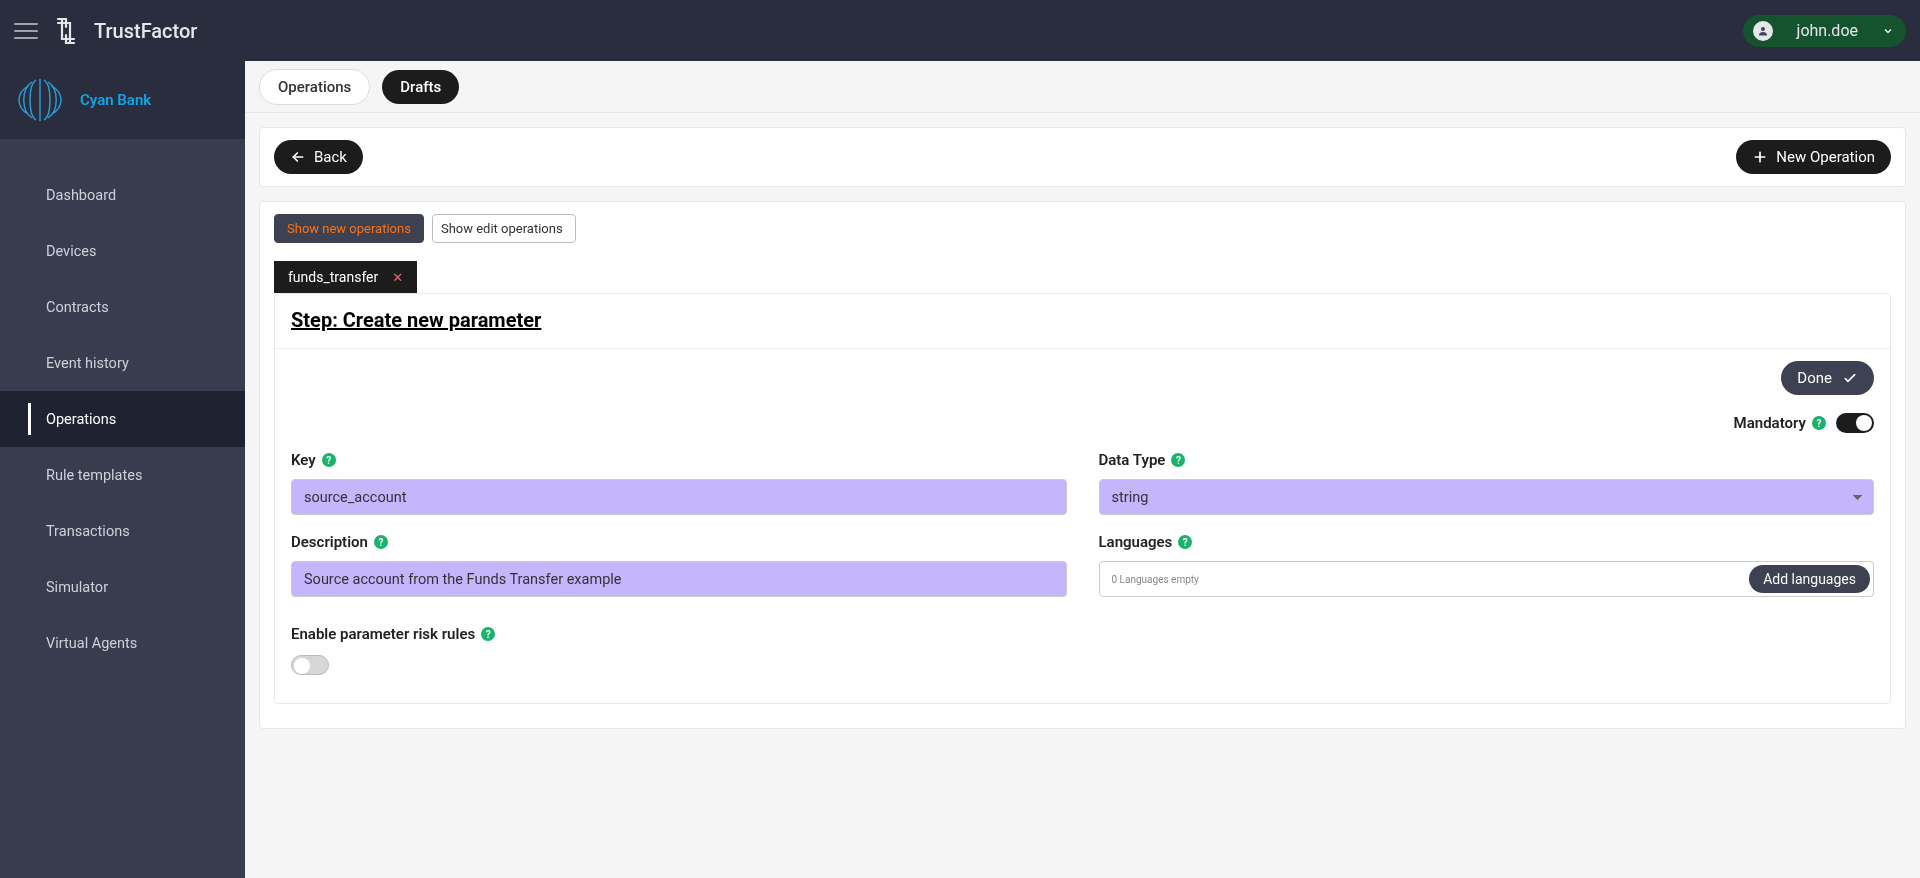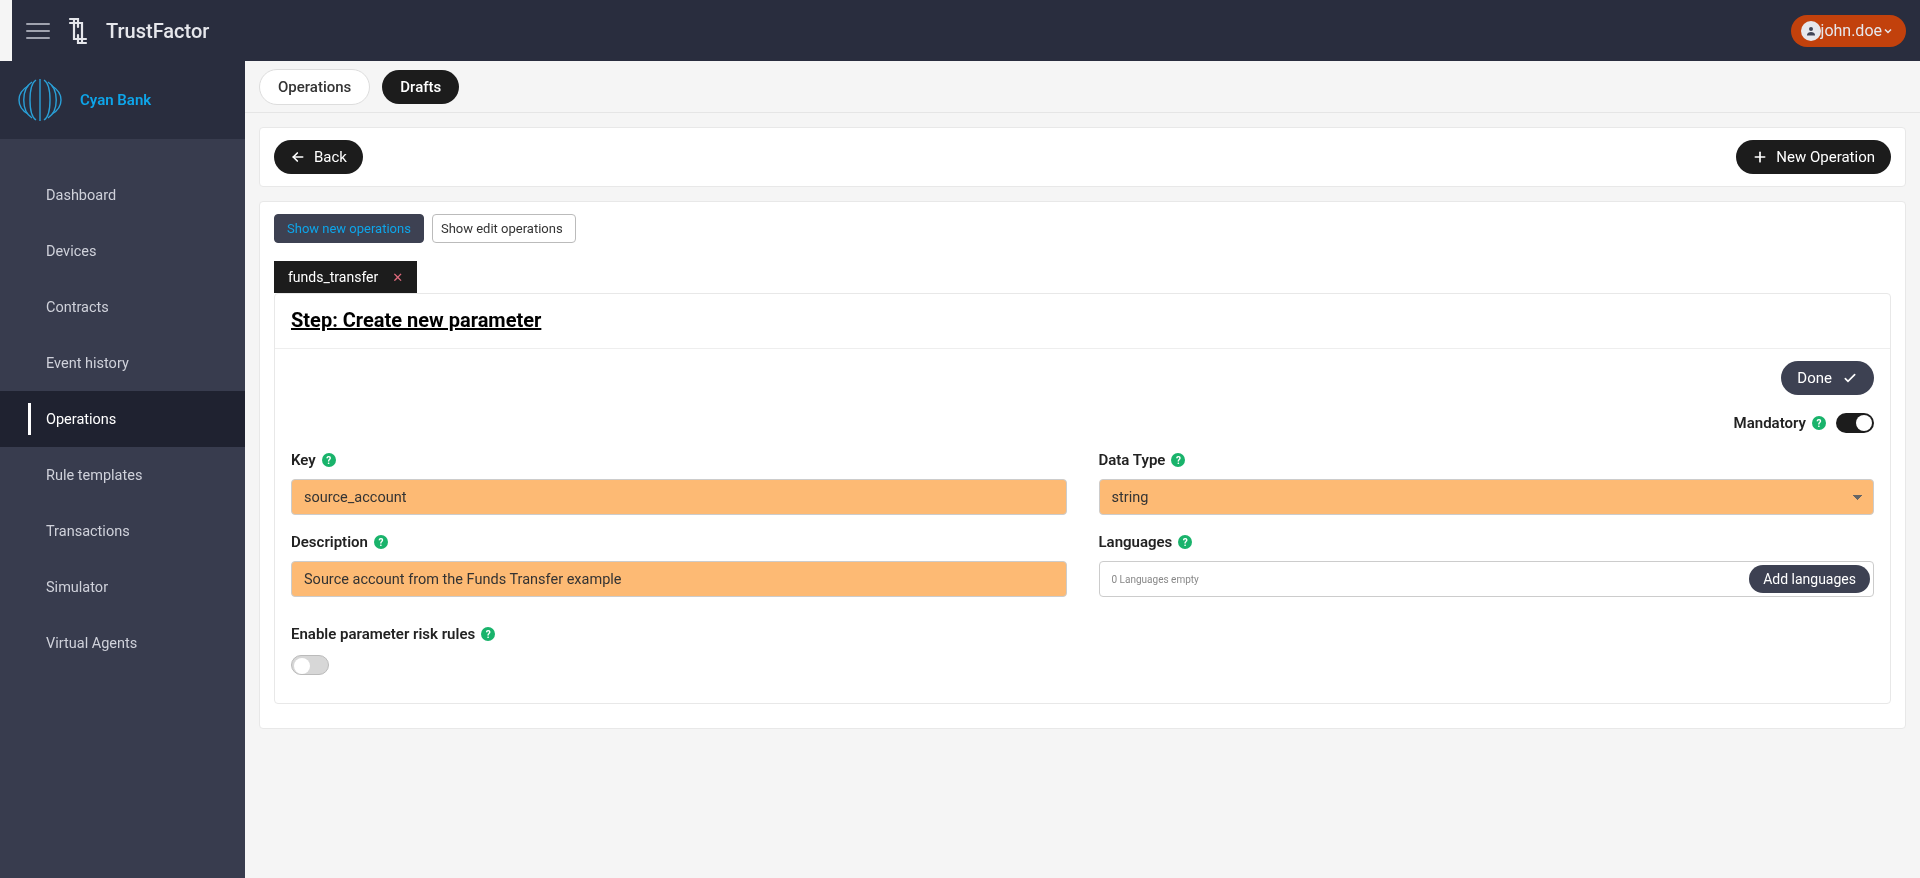--- a/index.html
+++ b/index.html
@@ -1,25 +1,25 @@
 <!DOCTYPE html>
 <html><head>
 <meta charset="utf-8">
 <style>
   * { box-sizing: border-box; margin: 0; padding: 0; font-family: -apple-system, BlinkMacSystemFont, "Segoe UI", Roboto, "Helvetica Neue", Arial, sans-serif; }
   body { background: #f5f5f5; width: 1920px; height: 878px; overflow: hidden; }
 
   
-  .topbar { height: 61px; background: #292d3e; display: flex; align-items: center; padding: 0 14px; justify-content: space-between; margin-left: 12px; }
+  .topbar { height: 61px; background: #292d3e; display: flex; align-items: center; padding: 0 14px; justify-content: space-between; }
   .topbar-left { display: flex; align-items: center; gap: 10px; }
   .hamburger { width: 24px; height: 24px; display: flex; flex-direction: column; justify-content: center; gap: 5px; cursor: pointer; }
   .hamburger span { display: block; height: 2px; background: #a0a3af; border-radius: 2px; }
   .brand-logo { width: 36px; height: 36px; display: flex; align-items: center; justify-content: center; color:#e6e7ec; }
   .brand-name { color: #e6e7ec; font-size: 20px; font-weight: 500; }
-  .user-chip { background: #c2410c; color: #e6e7ec; border-radius: 999px; padding: 6px 12px 6px 10px; display: flex; align-items: center; gap: 0; cursor: pointer; }
+  .user-chip { background: #14532d; color: #e6e7ec; border-radius: 999px; padding: 6px 12px 6px 10px; display: flex; align-items: center; gap: 24px; cursor: pointer; }
   .user-chip .avatar { width: 20px; height: 20px; border-radius: 50%; background: #e6e7ec; color:#404456; display:flex; align-items:center; justify-content:center; }
   .user-chip .chev { width:12px; height:12px; display:flex; align-items:center; justify-content:center;}
 
   
   .shell { display: flex; height: calc(878px - 61px); }
   .sidebar { width: 245px; background: #383c4e; color: #cfd1da; display: flex; flex-direction: column; flex-shrink:0; }
   .tenant { background: #292d3e; height: 78px; display: flex; align-items: center; gap: 14px; padding: 0 14px; }
   .tenant-logo { width: 52px; height: 52px; border-radius: 50%; display:flex; align-items:center; justify-content:center; }
   .tenant-name { color: #0ea5e9; font-weight: 600; font-size: 15px; }
   .nav { padding-top: 28px; }
@@ -40,39 +40,39 @@
 
   .panel-header { display:flex; align-items:center; justify-content:space-between; padding: 12px 14px; }
   .btn { border-radius: 999px; padding: 8px 18px; font-size: 15px; display:inline-flex; align-items:center; gap:8px; cursor:pointer; border:none; }
   .btn.dark { background:#1c1c1c; color:#fff; }
   .btn.icon { padding: 8px 16px; }
   .icon-sm{width:16px;height:16px;display:inline-flex;align-items:center;justify-content:center;}
 
   .panel-body { padding: 12px 14px 24px; }
   .filter-row { display:flex; gap:8px; }
   .chip { font-size: 13px; padding: 6px 12px; border-radius: 4px; cursor:pointer; }
-  .chip.solid { background:#3d4152; color:#0ea5e9; border:1px solid #3d4152;}
+  .chip.solid { background:#3d4152; color:#f97316; border:1px solid #3d4152;}
   .chip.outline { background:#fff; color:#333; border:1px solid #bbb;padding-left:8px; }
 
   .op-tab-row { margin-top: 18px; display:flex; }
   .op-tab { background:#1c1c1c; color:#fff; padding: 8px 14px; display:flex; align-items:center; gap:14px; font-size:14px;}
   .op-tab .x { color:#e06b7d; font-size:13px; cursor:pointer;}
 
   .inner-card { border:1px solid #e8e8e8; border-radius:4px; padding: 14px 16px 28px; margin-top: 0; }
   .step-title { font-weight:700; font-size:20px; text-decoration: underline; }
   .step-hr { border:none; border-top:1px solid #eee; margin: 16px -16px 12px; }
 
   .right-actions { display:flex; justify-content:flex-end; gap:16px; align-items:flex-end; }
   .done-btn { background:#3d4152; color:#fff; border-radius:999px; padding:8px 16px; display:inline-flex; align-items:center; gap:10px; cursor:pointer; font-size:15px;}
   .help { width:14px; height:14px; border-radius:50%; background:#19b36b; color:#fff; font-size:10px; display:inline-flex; align-items:center; justify-content:center; font-weight:700; margin-left:6px; vertical-align:middle;}
 
   .row-flex { display:flex; gap:32px; margin-top:18px; }
   .col { flex:1; }
   .field-label { font-size:15px; font-weight:600; color:#222; display:flex; align-items:center;}
-  .input, .select { width:100%; height:36px; border:1px solid #ccc; border-radius:4px; padding:0 12px; font-size:14.5px; color:#333; margin-top:10px; background:#fdba74;}
+  .input, .select { width:100%; height:36px; border:1px solid #ccc; border-radius:4px; padding:0 12px; font-size:14.5px; color:#333; margin-top:10px; background:#c4b5fd;}
   .select { appearance:none; background-image: linear-gradient(45deg, transparent 50%, #666 50%), linear-gradient(135deg, #666 50%, transparent 50%); background-position: calc(100% - 16px) 15px, calc(100% - 11px) 15px; background-size:5px 5px,5px 5px; background-repeat:no-repeat;}
   
   .lang-box { margin-top:10px; border:1px solid #ccc; border-radius:4px; height:36px; display:flex; align-items:center; justify-content:space-between; padding:0 3px 0 12px;}
   .lang-text { color:#888; font-size:10px;}
   .btn-inset { background:#3d4152; color:#fff; border-radius:999px; padding:6px 14px; font-size:14px; cursor:pointer;}
 
   .mandatory-row{ display:flex; justify-content:flex-end; align-items:center; gap:10px; margin-top:18px;}
   .switch { width:38px; height:20px; border-radius:999px; position:relative; cursor:pointer; }
   .switch.on { background:#1c1c1c; }
   .switch.off { background:#d7d7d7; border:1px solid #bbb; }

